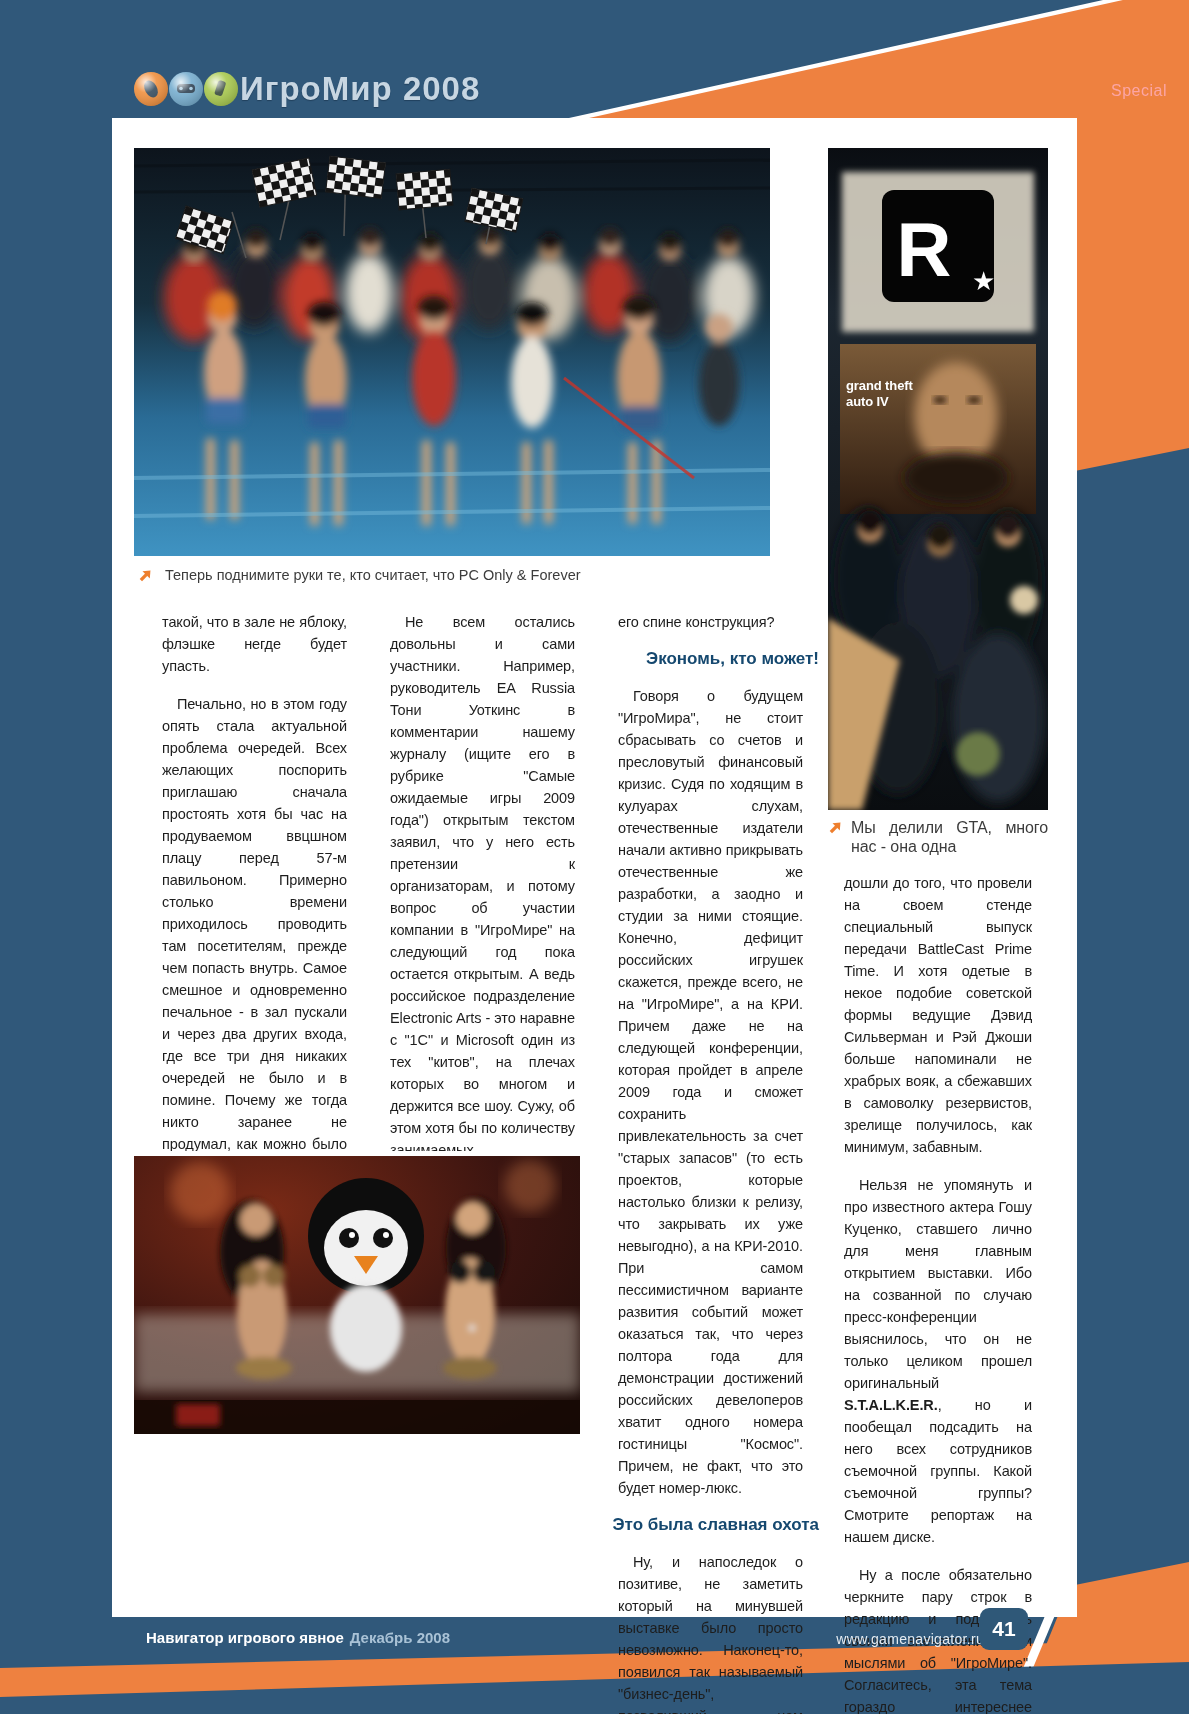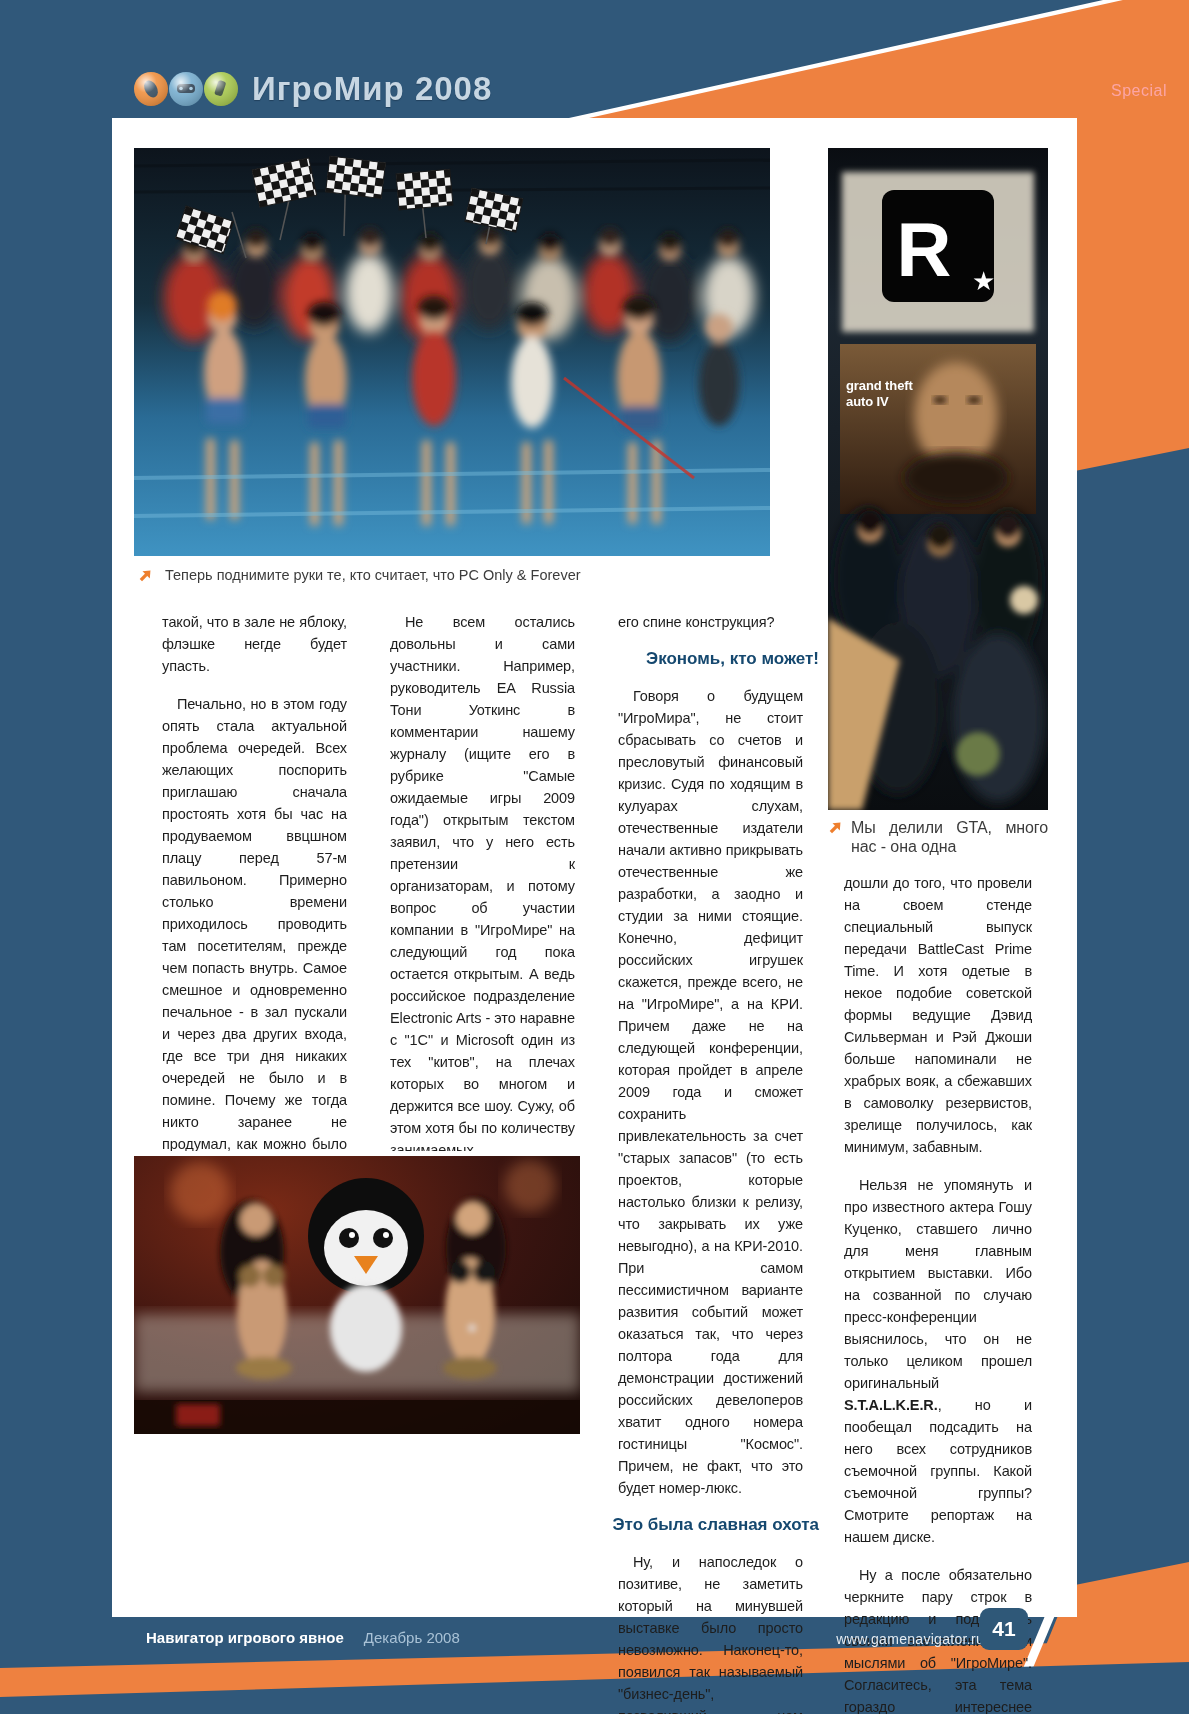--- a/index.html
+++ b/index.html
@@ -1,20 +1,20 @@
 <!DOCTYPE html>
 <html lang="ru"><head>
 <meta charset="utf-8">
 <style>
   html,body{margin:0;padding:0;}
   body{font-family:"Liberation Sans", sans-serif; background:#203a50;}
   .page{position:relative;width:1189px;height:1714px;overflow:hidden;background:#30587a;}
   .bg-layer{position:absolute;left:0;top:0;z-index:0;}
   
-  .logo{position:absolute;left:132px;top:70px;z-index:2;display:flex;align-items:flex-start;gap:12px;}
+  .logo{position:absolute;left:132px;top:70px;z-index:2;display:flex;align-items:flex-start;}
   .logo-title{font-size:33px;font-weight:bold;color:#c7d6e2;letter-spacing:1px;text-shadow:0 1px 1px rgba(10,30,50,.4);}
   .special{position:absolute;right:22px;top:82px;z-index:2;font-size:16px;font-weight:normal;color:#fca5a5;letter-spacing:.5px;}
   
   .card{position:absolute;left:112px;top:118px;width:965px;height:1499px;background:#ffffff;z-index:1;}
   .photo{position:absolute;overflow:hidden;background:#111;}
   .photo svg{display:block;}
   .photo-crowd{left:22px;top:30px;width:636px;height:408px;}
   .photo-penguin{left:22px;top:1038px;width:446px;height:278px;}
   .caption{position:absolute;display:flex;gap:12px;align-items:flex-start;font-size:14.5px;line-height:19px;color:#3c3c3c;}
   .cap-crowd{left:26px;top:448px;width:640px;}
@@ -27,21 +27,21 @@
   .col2{left:262px;top:477px;width:217px;max-height:556px;overflow:hidden;}
   .col3{left:490px;top:477px;width:217px;}
   .col4{left:716px;top:30px;width:220px;}
   .col h3{margin:11px 0 7px 0;font-size:17px;line-height:20px;font-weight:bold;color:#15486f;text-align:right;letter-spacing:0;}
   .photo-gta{position:relative;width:220px;height:662px;overflow:hidden;background:#0a0d11;margin:0 0 8px 0;}
   .cap-gta{position:relative;display:flex;gap:8px;align-items:flex-start;font-size:16px;line-height:19px;color:#3c3c3c;margin-bottom:12px;}
   .nim-badge{float:right;background:#a16207;color:#fff;font-weight:bold;font-size:11.5px;line-height:1;padding:3px 5px;border-radius:2px;margin-top:4px;}
   
   .footer-left{position:absolute;left:146px;top:1629px;z-index:2;font-size:15px;color:#ffffff;}
   .footer-left b{font-weight:bold;}
-  .footer-issue{color:#a9c2d6;font-weight:normal;margin-left:20px;}
+  .footer-issue{color:#a9c2d6;font-weight:bold;margin-left:6px;}
   .footer-url{position:absolute;right:205px;top:1631px;z-index:2;font-size:14px;color:#e6edf3;letter-spacing:.3px;}
   .badge-41{position:absolute;left:980px;top:1608px;width:48px;height:42px;z-index:2;background:#2f5878;border-radius:9px;color:#fff;font-size:21px;font-weight:bold;display:flex;align-items:center;justify-content:center;}
 </style>
 </head>
 <body>
 
 <div class="page">
 
   <svg class="bg-layer" width="1189" height="1714" viewBox="0 0 1189 1714">
     <rect width="1189" height="1714" fill="#30587a"></rect>

